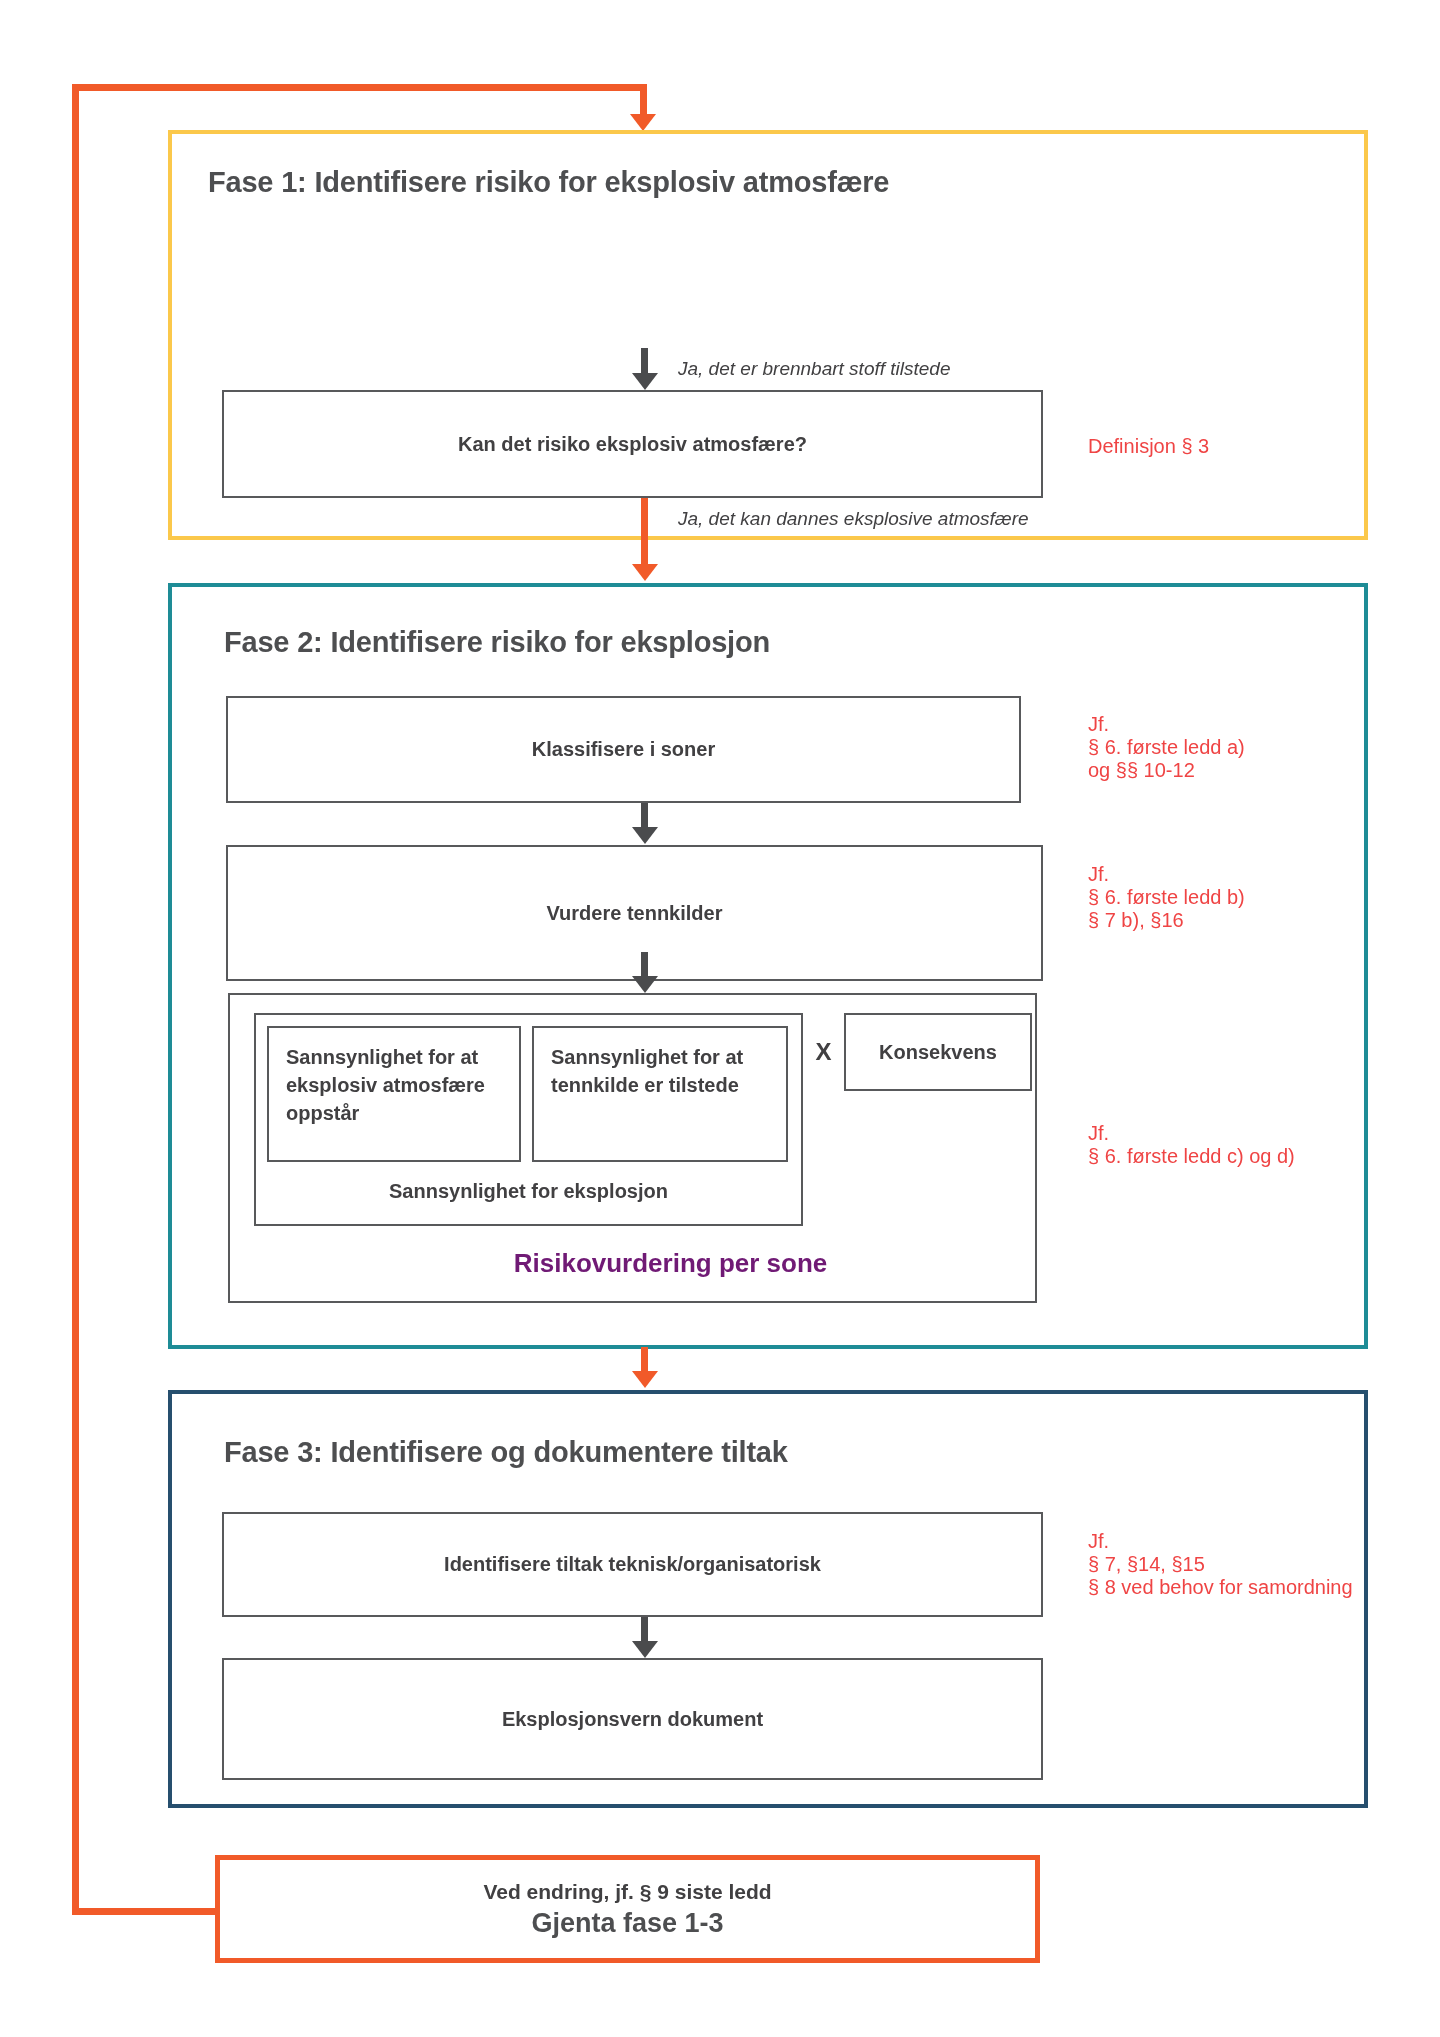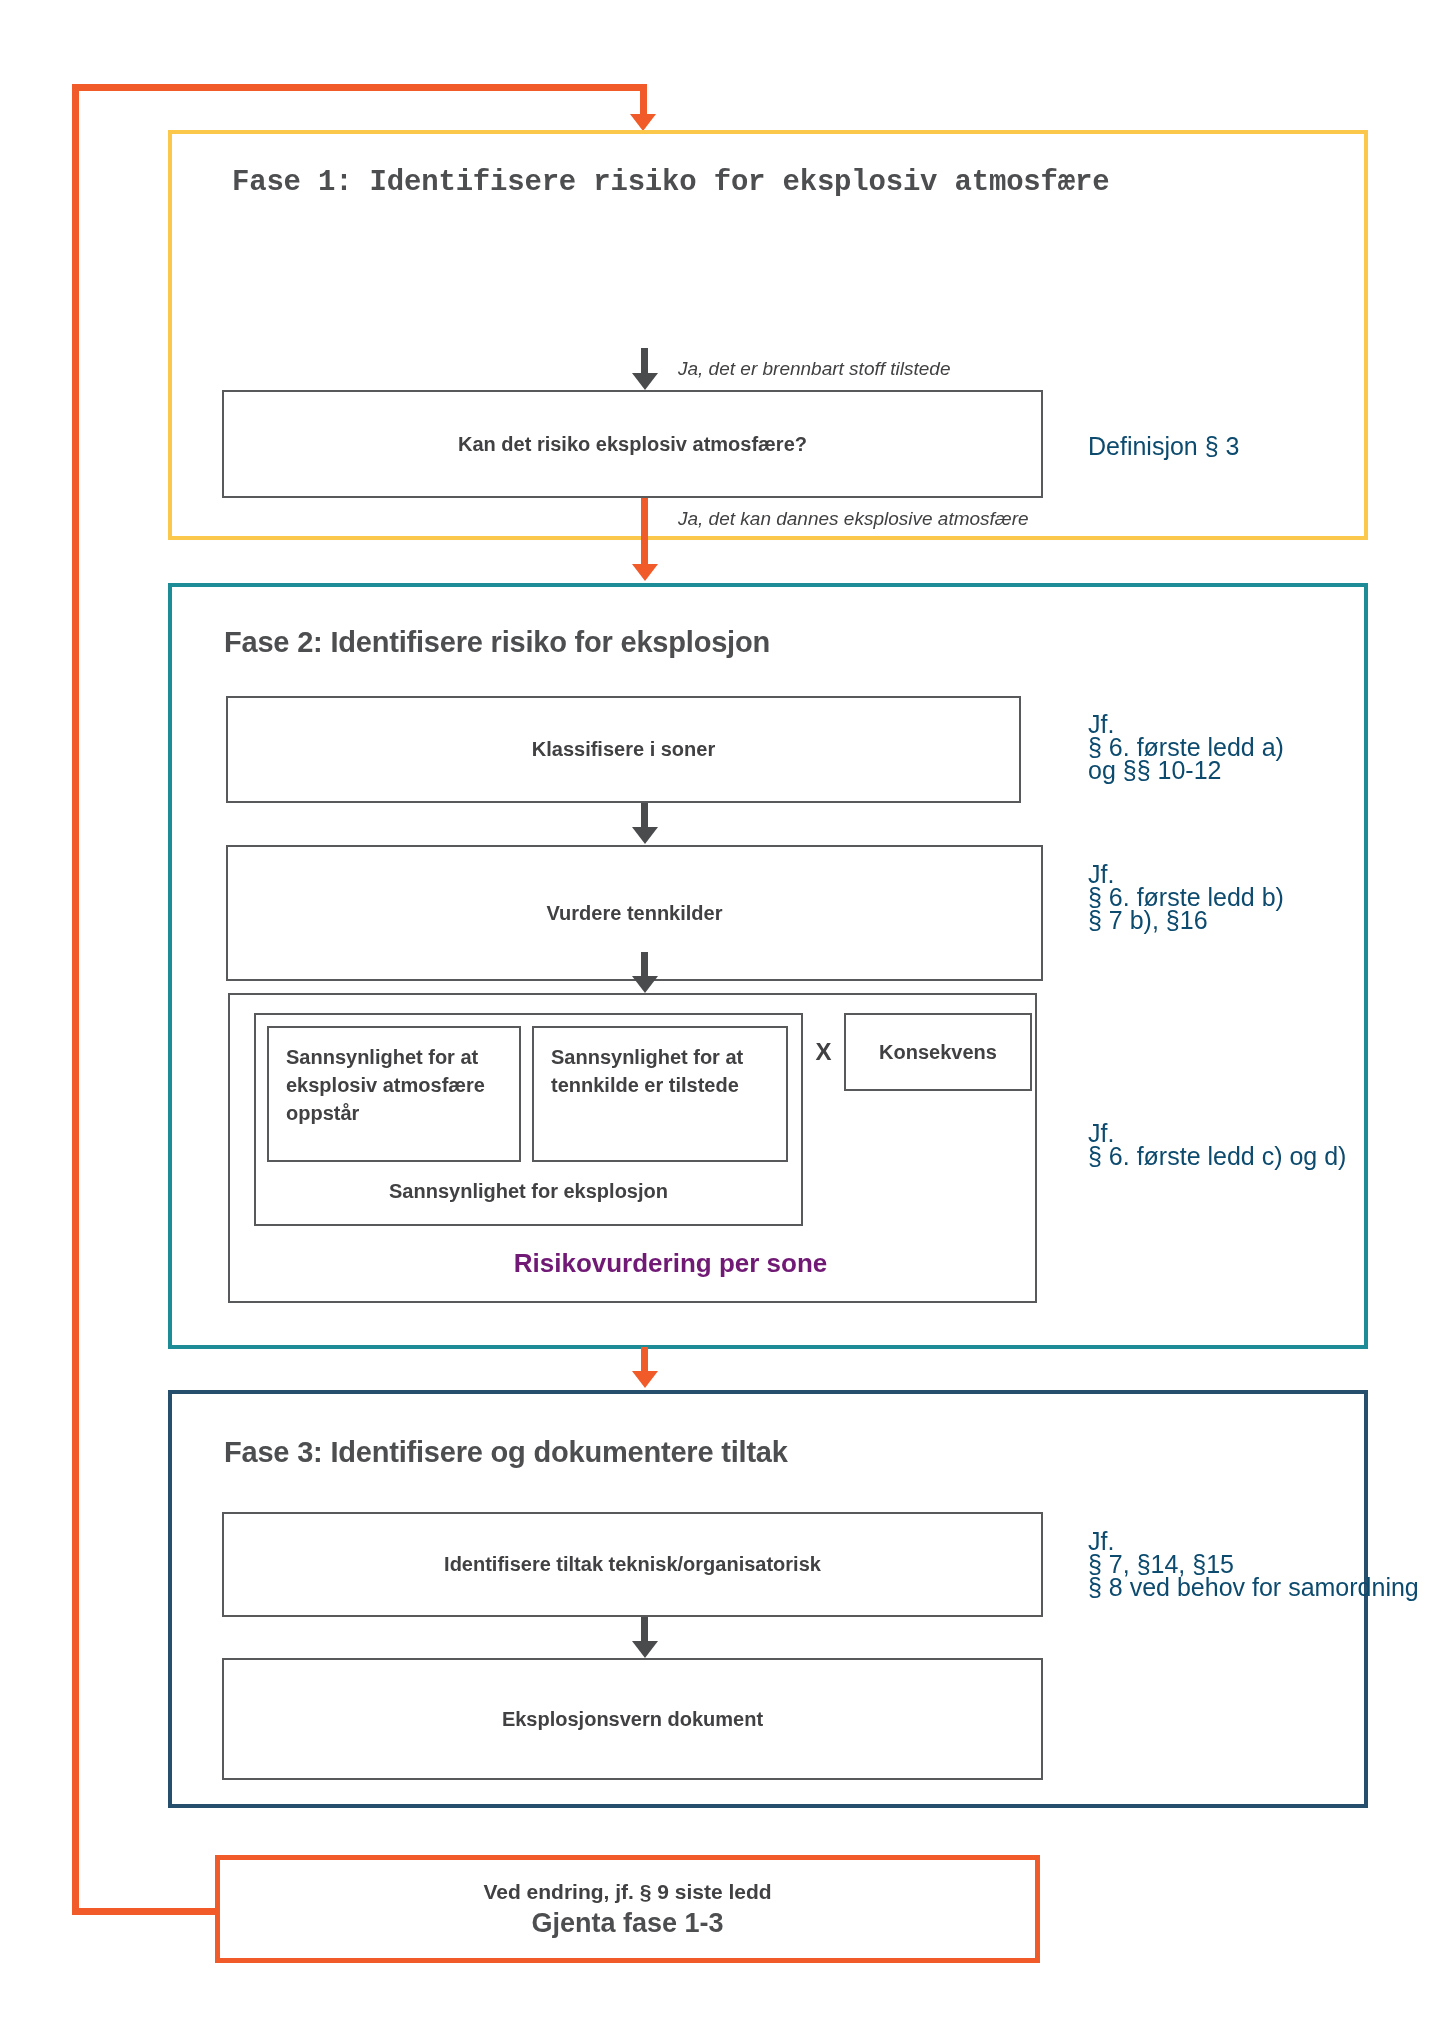--- a/index.html
+++ b/index.html
@@ -17,21 +17,21 @@
   
   .pbox{position:absolute;box-sizing:border-box;border:2px solid #58595B;background:#ffffff;
         display:flex;align-items:center;justify-content:center;text-align:center;
         font-size:20px;font-weight:bold;color:#414042;}
 
   .smallbox{position:absolute;box-sizing:border-box;border:2px solid #58595B;background:#ffffff;
         font-size:20px;font-weight:bold;color:#414042;line-height:28px;
         padding:15px 14px 8px 17px;white-space:pre-line;}
 
   
-  .ann{position:absolute;font-size:25px;color:#0c4a6e;line-height:23px;white-space:pre-line;}
+  .ann{position:absolute;font-size:20px;color:#ef4444;line-height:23px;white-space:pre-line;}
 
   
   .flow-note{position:absolute;font-size:19px;font-weight:normal;font-style:italic;color:#414042;white-space:nowrap;}
 
   
   .shaft{position:absolute;width:7px;background:#4A4B4D;}
   .head{position:absolute;width:0;height:0;border-left:13px solid transparent;border-right:13px solid transparent;border-top:17px solid #4A4B4D;}
   .orange .shaft, .shaft.orange{background:#F15A29;}
   .head.orange{border-top-color:#F15A29;}
 
@@ -55,21 +55,21 @@
 <div class="canvas">
 
   <div class="loopline" style="left:72px;top:84px;width:7px;height:1831px;"></div>
   <div class="loopline" style="left:72px;top:84px;width:575px;height:7px;"></div>
   <div class="loopline" style="left:72px;top:1908px;width:148px;height:7px;"></div>
 
   <div class="shaft orange" style="left:640px;top:91px;height:25px;"></div>
   <div class="head orange" style="left:630px;top:114px;"></div>
 
   <div class="phase f1" style="left:168px;top:130px;width:1200px;height:410px;"></div>
-  <div class="phase-title" style="left:232px;top:166px;font-family:Liberation Mono, monospace;">Fase 1: Identifisere risiko for eksplosiv atmosfære</div>
+  <div class="phase-title" style="left:208px;top:166px;">Fase 1: Identifisere risiko for eksplosiv atmosfære</div>
 
 
   <div class="shaft" style="left:641px;top:348px;height:27px;"></div>
   <div class="head" style="left:632px;top:373px;"></div>
   <div class="flow-note" style="left:678px;top:358px;">Ja, det er brennbart stoff tilstede</div>
 
   <div class="pbox" style="left:222px;top:390px;width:821px;height:108px;">
     <span>Kan det risiko eksplosiv atmosfære?</span>
   </div>
   <div class="ann" style="left:1088px;top:435px;">Definisjon § 3</div>

